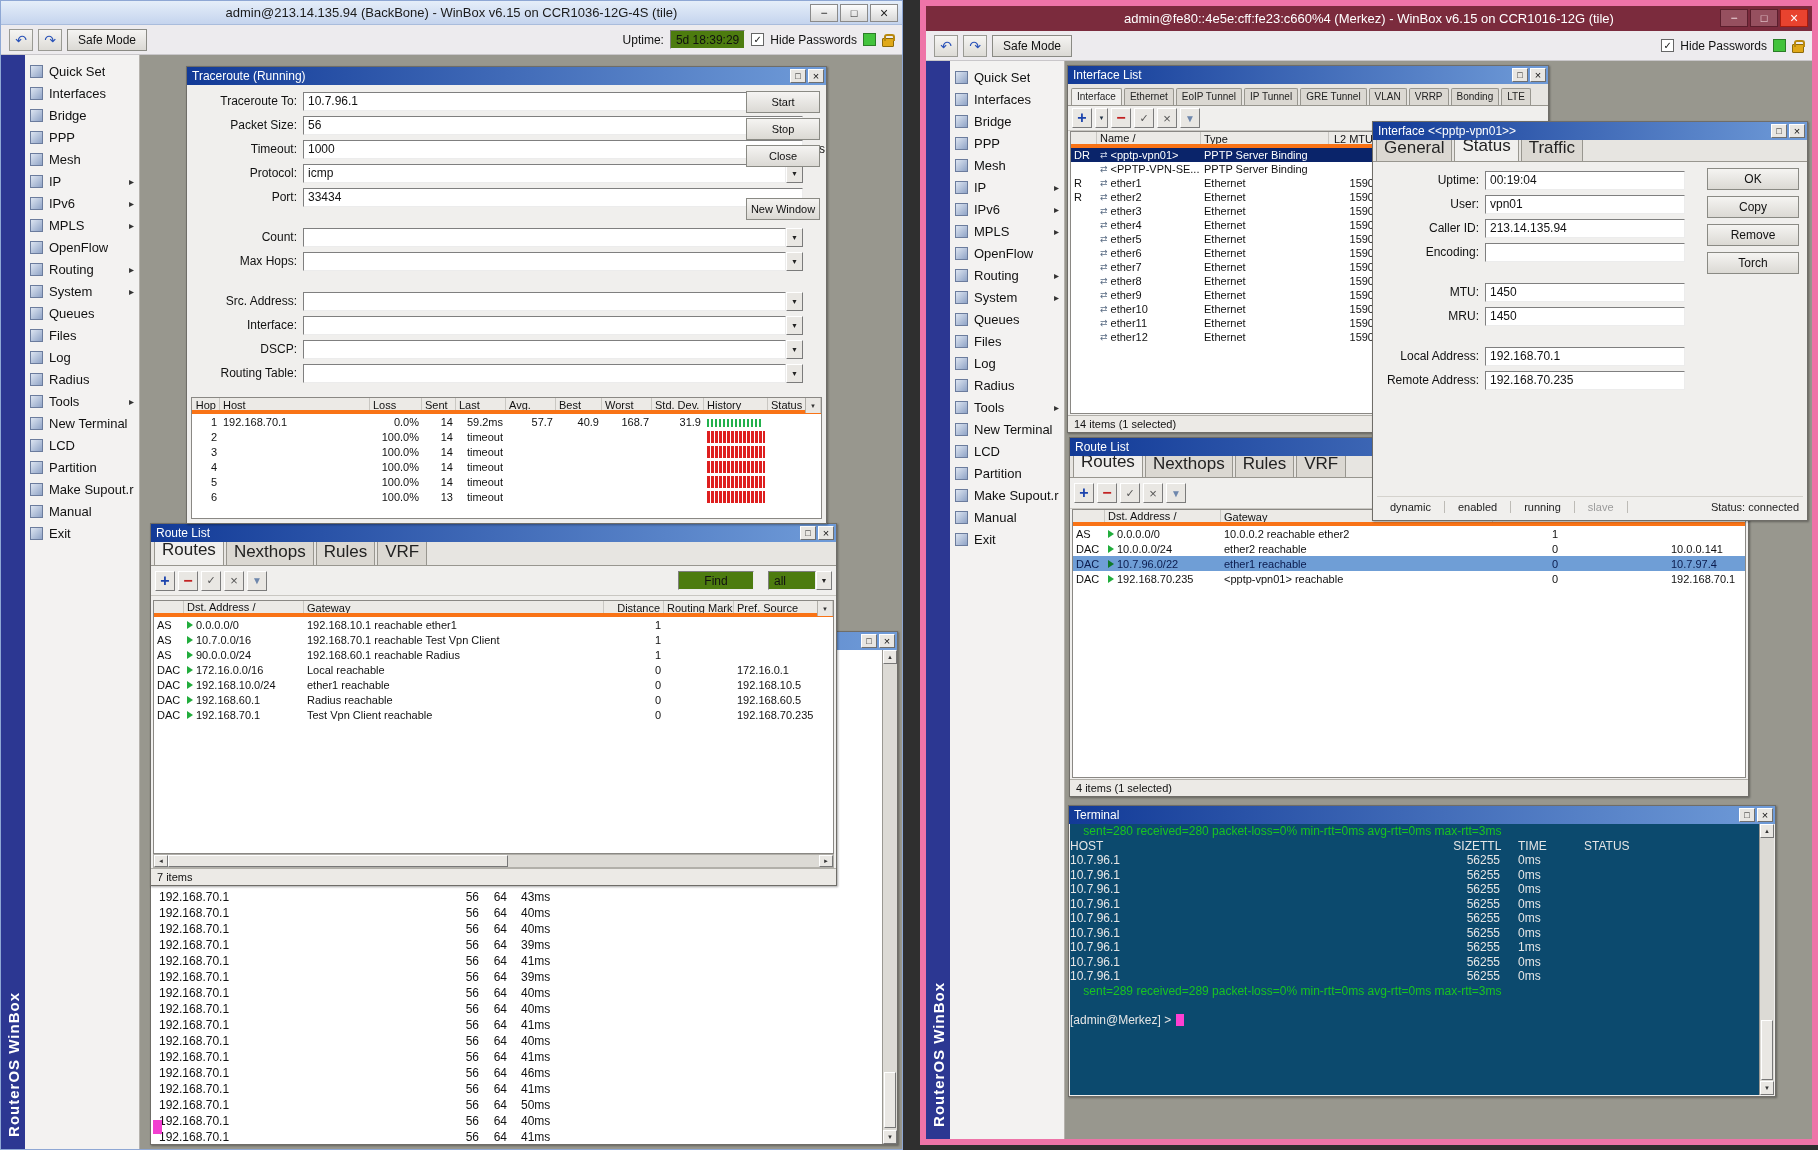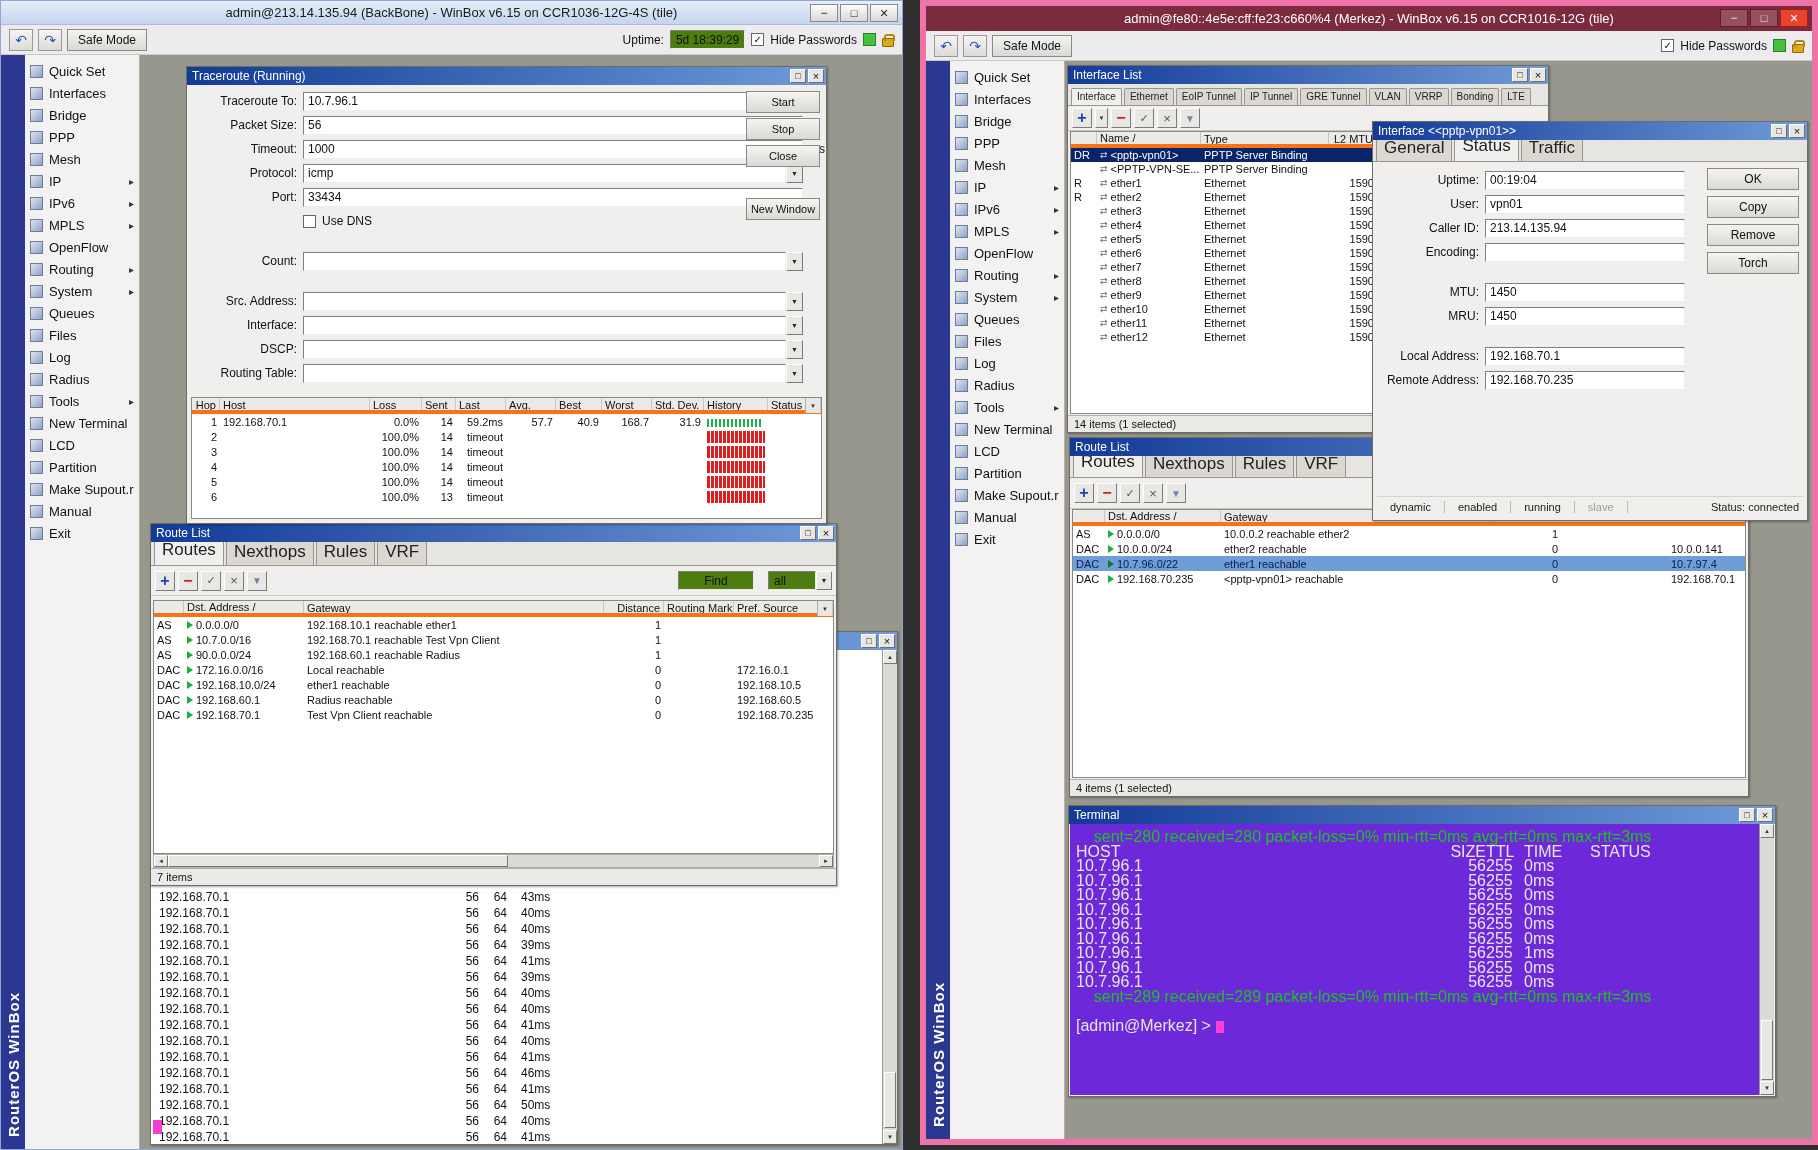--- a/index.html
+++ b/index.html
@@ -186,21 +186,21 @@
 .dlg-btns{position:absolute;top:46px;right:8px;width:92px;display:flex;flex-direction:column;gap:6px}
 .dlg-btns .btn{height:22px}
 .dlg .f-label{width:100px}
 .dlg .f-wrap .input{width:200px}
 .dlg-flags{position:absolute;left:4px;right:4px;bottom:6px;height:18px;display:flex;align-items:center;font-size:11px;color:#222;border-top:1px solid #d4d2cd;padding-top:2px}
 .dlg-flag{padding:0 13px;border-right:1px solid #bdbbb6;white-space:nowrap}
 .c-dim{color:#9b9b9b}
 .dlg-status{margin-left:auto;padding-right:4px;white-space:nowrap}
 
 
-.term-body{position:absolute;top:18px;left:1px;right:16px;bottom:1px;background:#6d28d9;font-family:"DejaVu Sans Mono",monospace;font-size:16px;line-height:14.5px;color:#e6e6e6;padding:6px;overflow:hidden}
+.term-body{position:absolute;top:18px;left:1px;right:16px;bottom:1px;background:#0c4a6e;font-family:"DejaVu Sans Mono",monospace;font-size:12px;line-height:14.5px;color:#e6e6e6;overflow:hidden}
 .term-line{white-space:pre}
 .t-green{color:#19c421}
 .t-row{display:flex;white-space:pre}
 .t-row span{flex:none}
 .th-host{width:374px}
 .th-size{width:36px;text-align:right}
 .th-ttl{width:30px;text-align:left}
 .th-time{width:64px;padding-left:8px}
 .th-status{padding-left:10px}
 .prompt-line{white-space:pre}
@@ -635,27 +635,30 @@
             <span class="f-unit"></span>
           </div>
             <div class="f-row">
             <span class="f-label">Port:</span>
             <span class="f-wrap">
               <span class="input">33434</span>
 
             </span>
             <span class="f-unit"></span>
           </div>
-          <div class="f-row">
-            <span class="f-label"></span>
-            <span class="checkbox"></span>
-            <span class="lbl" style="margin-left:6px">Use DNS</span>
-          </div>
           <div class="f-row c-gap">
             <span class="f-label">Count:</span>
+            <span class="f-wrap c-combo">
+              <span class="input"></span>
+              <span class="combo-btn"></span>
+            </span>
+            <span class="f-unit"></span>
+          </div>
+            <div class="f-row">
+            <span class="f-label">Max Hops:</span>
             <span class="f-wrap c-combo">
               <span class="input"></span>
               <span class="combo-btn"></span>
             </span>
             <span class="f-unit"></span>
           </div>
             <div class="f-row c-gap">
             <span class="f-label">Src. Address:</span>
             <span class="f-wrap c-combo">
               <span class="input"></span>

